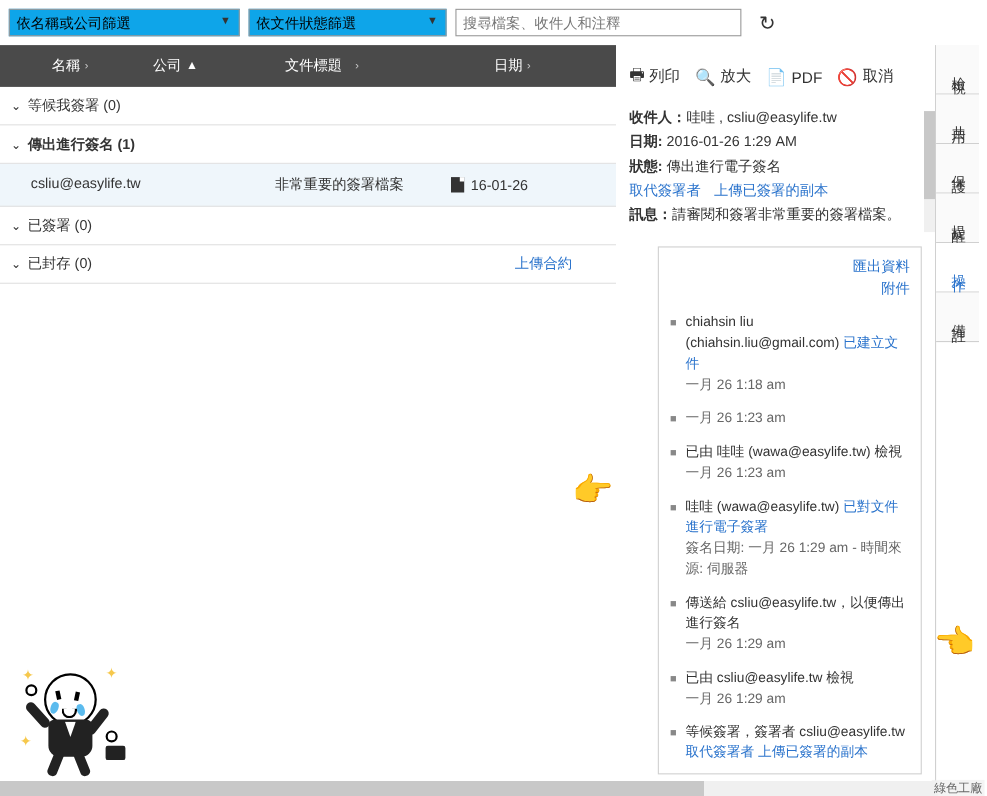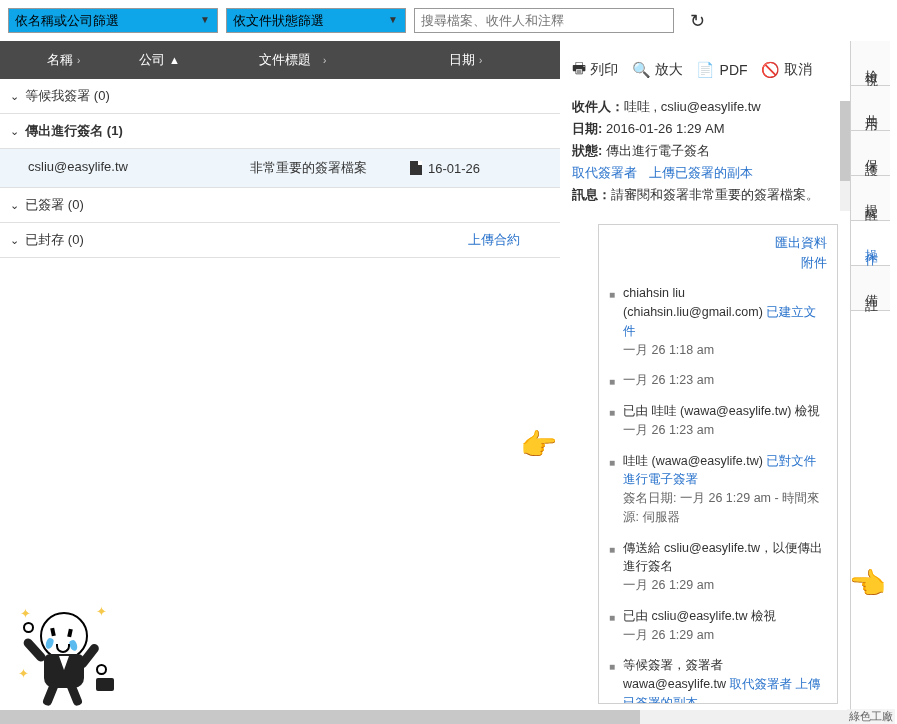--- a/index.html
+++ b/index.html
@@ -243,21 +243,21 @@
             <div class="history-item">
               <div class="bullet">■</div>
               <div class="history-content">
                 <div><span>已由 csliu@easylife.tw 檢視</span></div>
                 <div class="sub">一月 26 1:29 am</div>
               </div>
             </div>
             <div class="history-item">
               <div class="bullet">■</div>
               <div class="history-content">
-                <div><span>等候簽署，簽署者 wawa@easylife.tw</span><span class="link"> 取代簽署者 上傳已簽署的副本</span></div>
+                <div><span>等候簽署，簽署者 csliu@easylife.tw</span><span class="link"> 取代簽署者 上傳已簽署的副本</span></div>
               </div>
             </div>
           </div>
       </div>
     </div>
 
     <div class="side-tabs">
       <div class="side-tab">檢視</div>
       <div class="side-tab">共用</div>
       <div class="side-tab">保護</div>

